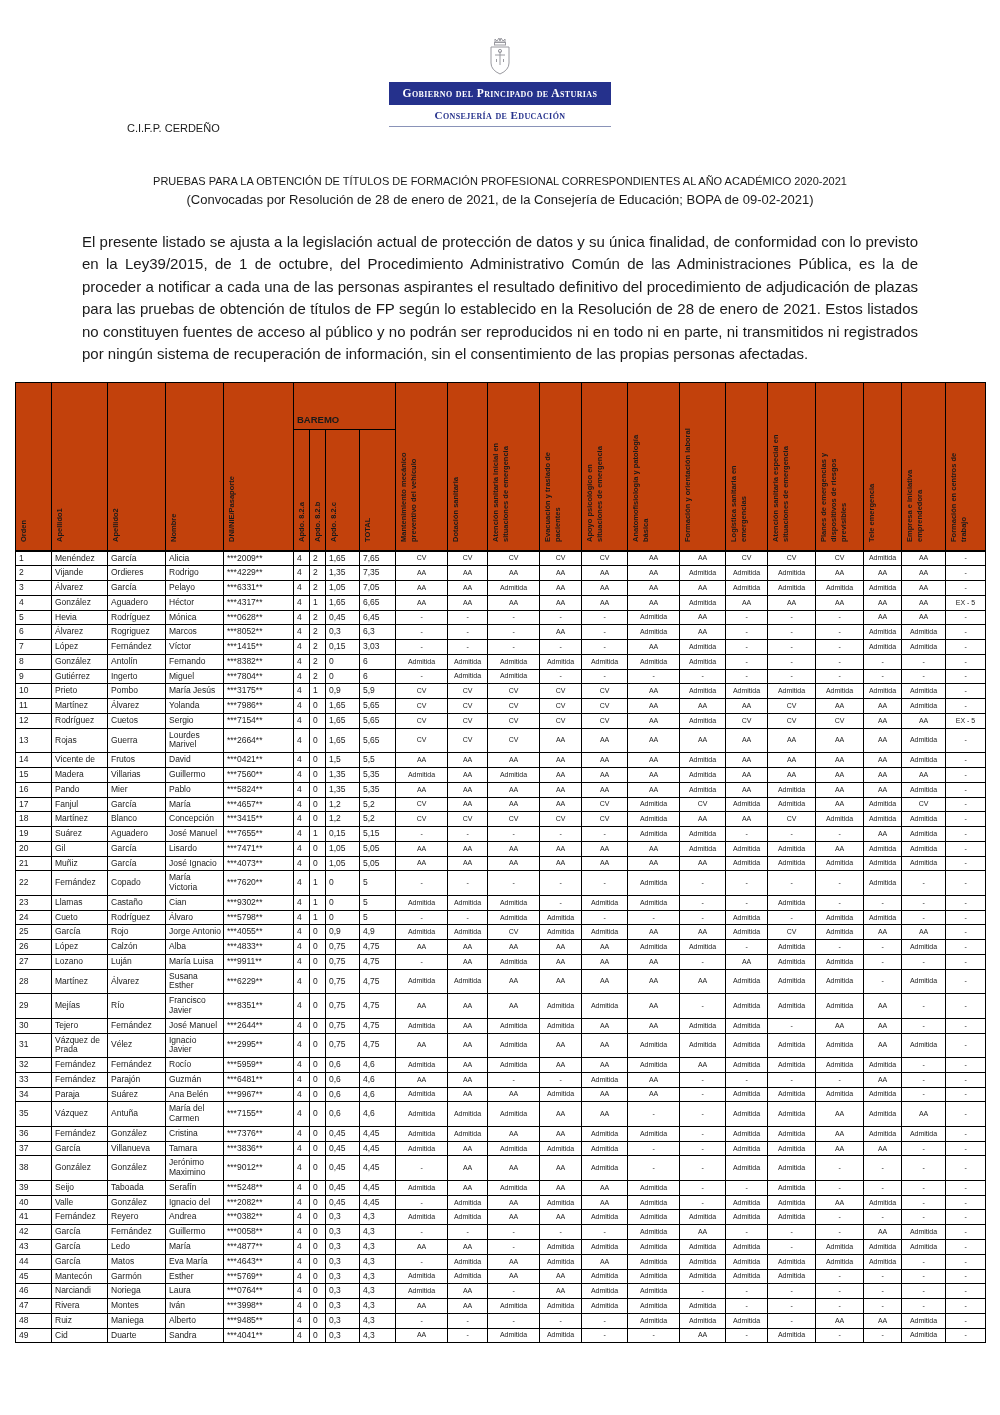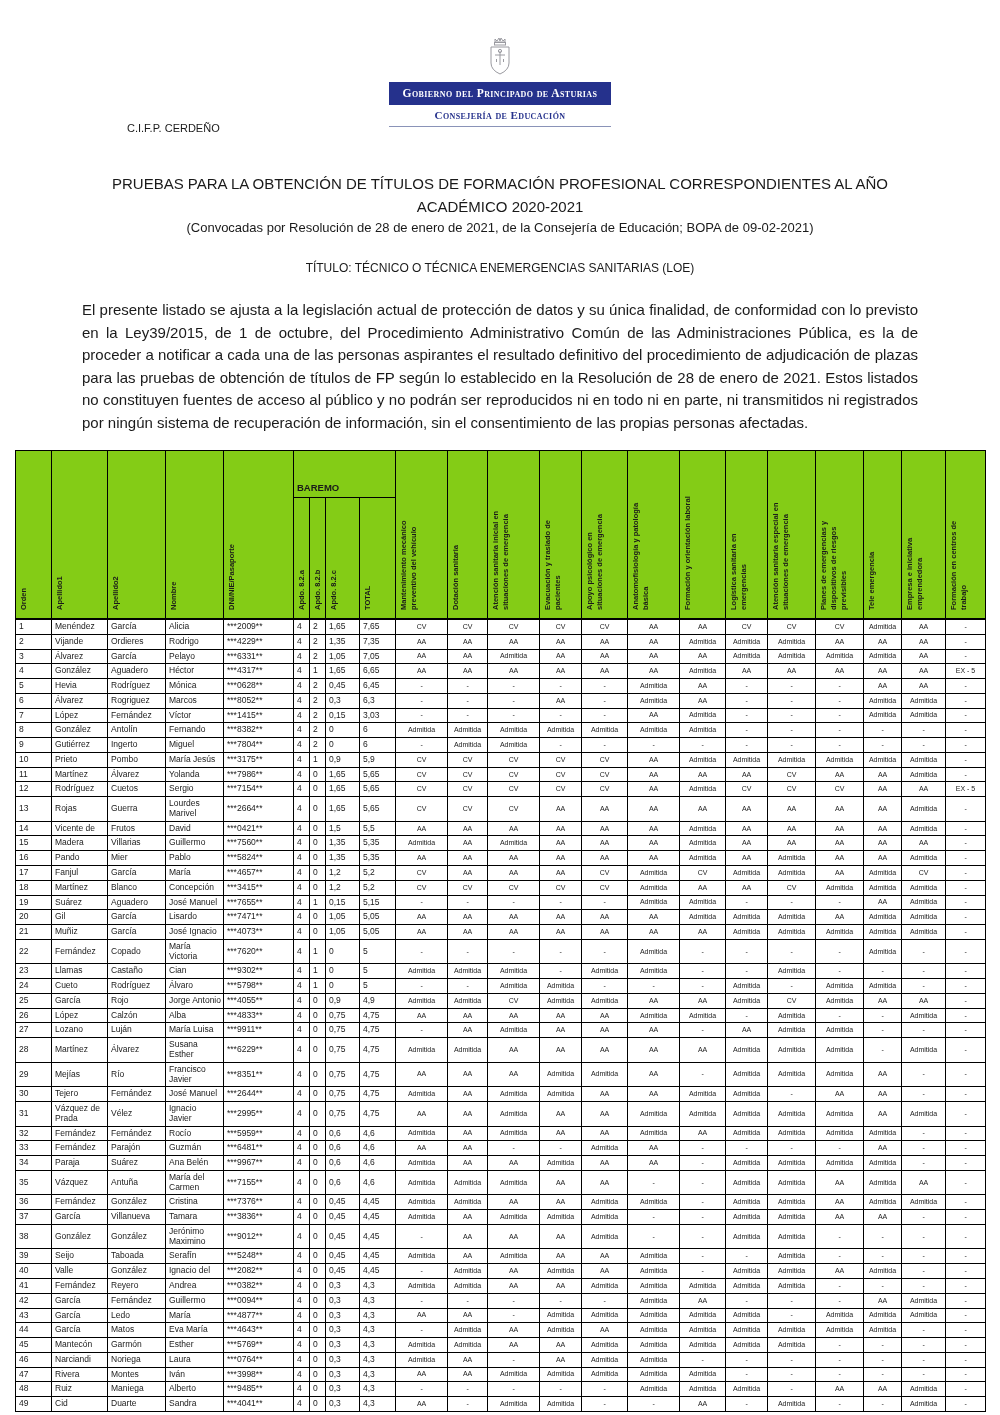--- a/index.html
+++ b/index.html
@@ -9,31 +9,31 @@
   .gov-header{padding-top:36px;text-align:center;}
   .crest{display:block;margin:0 auto 4px auto;}
   .banner{display:inline-block;width:222px;height:23px;line-height:23px;background:#25318c;
           color:#ffffff;font-family:"Liberation Serif",serif;font-variant:small-caps;
           font-size:11.5px;letter-spacing:.4px;font-weight:bold;}
   .org-sub{margin-top:4px;color:#25318c;font-family:"Liberation Serif",serif;
            font-variant:small-caps;font-size:11px;font-weight:bold;letter-spacing:.4px;}
   .org-rule{width:222px;height:1px;background:#8a93b8;margin:5px auto 0 auto;}
   .cifp{position:absolute;left:127px;top:122px;font-size:11px;}
   
-  .doc-title{margin:46px auto 0 auto;max-width:860px;text-align:center;font-size:15px;line-height:1.5;}
+  .doc-title{margin:46px auto 0 auto;max-width:860px;text-align:center;font-size:11px;line-height:1.5;}
   .doc-sub{margin:2px auto 0 auto;max-width:860px;text-align:center;font-size:13px;}
   .degree-title{margin:26px auto 0 auto;text-align:center;font-size:12px;}
   .list-title{margin:24px auto 0 auto;text-align:center;font-size:12px;}
   .list-title .und{text-decoration:underline;}
   .legal{margin:24px auto 0 auto;width:836px;font-size:15px;line-height:1.5;text-align:justify;}
   
   table.results{border-collapse:collapse;table-layout:fixed;margin:16px 0 0 15px;width:970px;
                 border:1.5px solid #000;}
   .results th,.results td{border:1px solid #000;overflow:hidden;}
-  .results thead th{vertical-align:bottom;text-align:left;padding:0 16px 4px 3px;background:#84cc16;}
+  .results thead th{vertical-align:bottom;text-align:left;padding:0 16px 4px 3px;background:#c2410c;}
   .results thead{border-bottom:2px solid #000;}
   .vtext{display:inline-block;writing-mode:vertical-rl;transform:rotate(180deg);
          font-weight:bold;font-size:7.5px;line-height:1.3;white-space:pre-line;text-align:left;}
   .h-full .vtext{height:150px;}
   .h-sub  .vtext{height:112px;}
   th.baremo{height:42px;text-align:center;vertical-align:middle;
             font-size:9.5px;font-weight:bold;padding:0;}
   tr.hsub{height:120px;}
   .results td{font-size:8.5px;line-height:1.15;padding:2px 2px;vertical-align:middle;}
   td.c-text{text-align:left;padding-left:3px;}
@@ -60,21 +60,20 @@
       <span>Gobierno del Principado de Asturias</span>
     </div>
     <div class="org-sub">Consejería de Educación</div>
     <div class="org-rule"></div>
   </div>
 
   <div class="cifp">C.I.F.P. CERDEÑO</div>
 
   <div class="doc-title">PRUEBAS PARA LA OBTENCIÓN DE TÍTULOS DE FORMACIÓN PROFESIONAL CORRESPONDIENTES AL AÑO ACADÉMICO 2020-2021</div>
   <div class="doc-sub">(Convocadas por Resolución de 28 de enero de 2021, de la Consejería de Educación; BOPA de 09-02-2021)</div>
-  <div class="degree-title">TÍTULO: TÉCNICO O TÉCNICA ENEMERGENCIAS SANITARIAS (LOE)</div>
 
   <div class="legal">El presente listado se ajusta a la legislación actual de protección de datos y su única finalidad, de conformidad con lo previsto en la Ley39/2015, de 1 de octubre, del Procedimiento Administrativo Común de las Administraciones Pública, es la de proceder a notificar a cada una de las personas aspirantes el resultado definitivo del procedimiento de adjudicación de plazas para las pruebas de obtención de títulos de FP según lo establecido en la Resolución de 28 de enero de 2021. Estos listados no constituyen fuentes de acceso al público y no podrán ser reproducidos ni en todo ni en parte, ni transmitidos ni registrados por ningún sistema de recuperación de información, sin el consentimiento de las propias personas afectadas.</div>
 
   <table class="results">
     <colgroup>
         <col style="width: 36px;">
         <col style="width: 56px;">
         <col style="width: 58px;">
         <col style="width: 58px;">
         <col style="width: 70px;">
@@ -1119,21 +1118,21 @@
           <td class="c-mod">-</td>
           <td class="c-mod">-</td>
           <td class="c-mod">-</td>
           <td class="c-mod">-</td>
         </tr>
         <tr>
           <td class="c-text">42</td>
           <td class="c-text">García</td>
           <td class="c-text">Fernández</td>
           <td class="c-text">Guillermo</td>
-          <td class="c-text">***0094**</td>
+          <td class="c-text">***0058**</td>
           <td class="c-num">4</td>
           <td class="c-num">0</td>
           <td class="c-num">0,3</td>
           <td class="c-num">4,3</td>
           <td class="c-mod">-</td>
           <td class="c-mod">-</td>
           <td class="c-mod">-</td>
           <td class="c-mod">-</td>
           <td class="c-mod">-</td>
           <td class="c-mod">Admitida</td>

